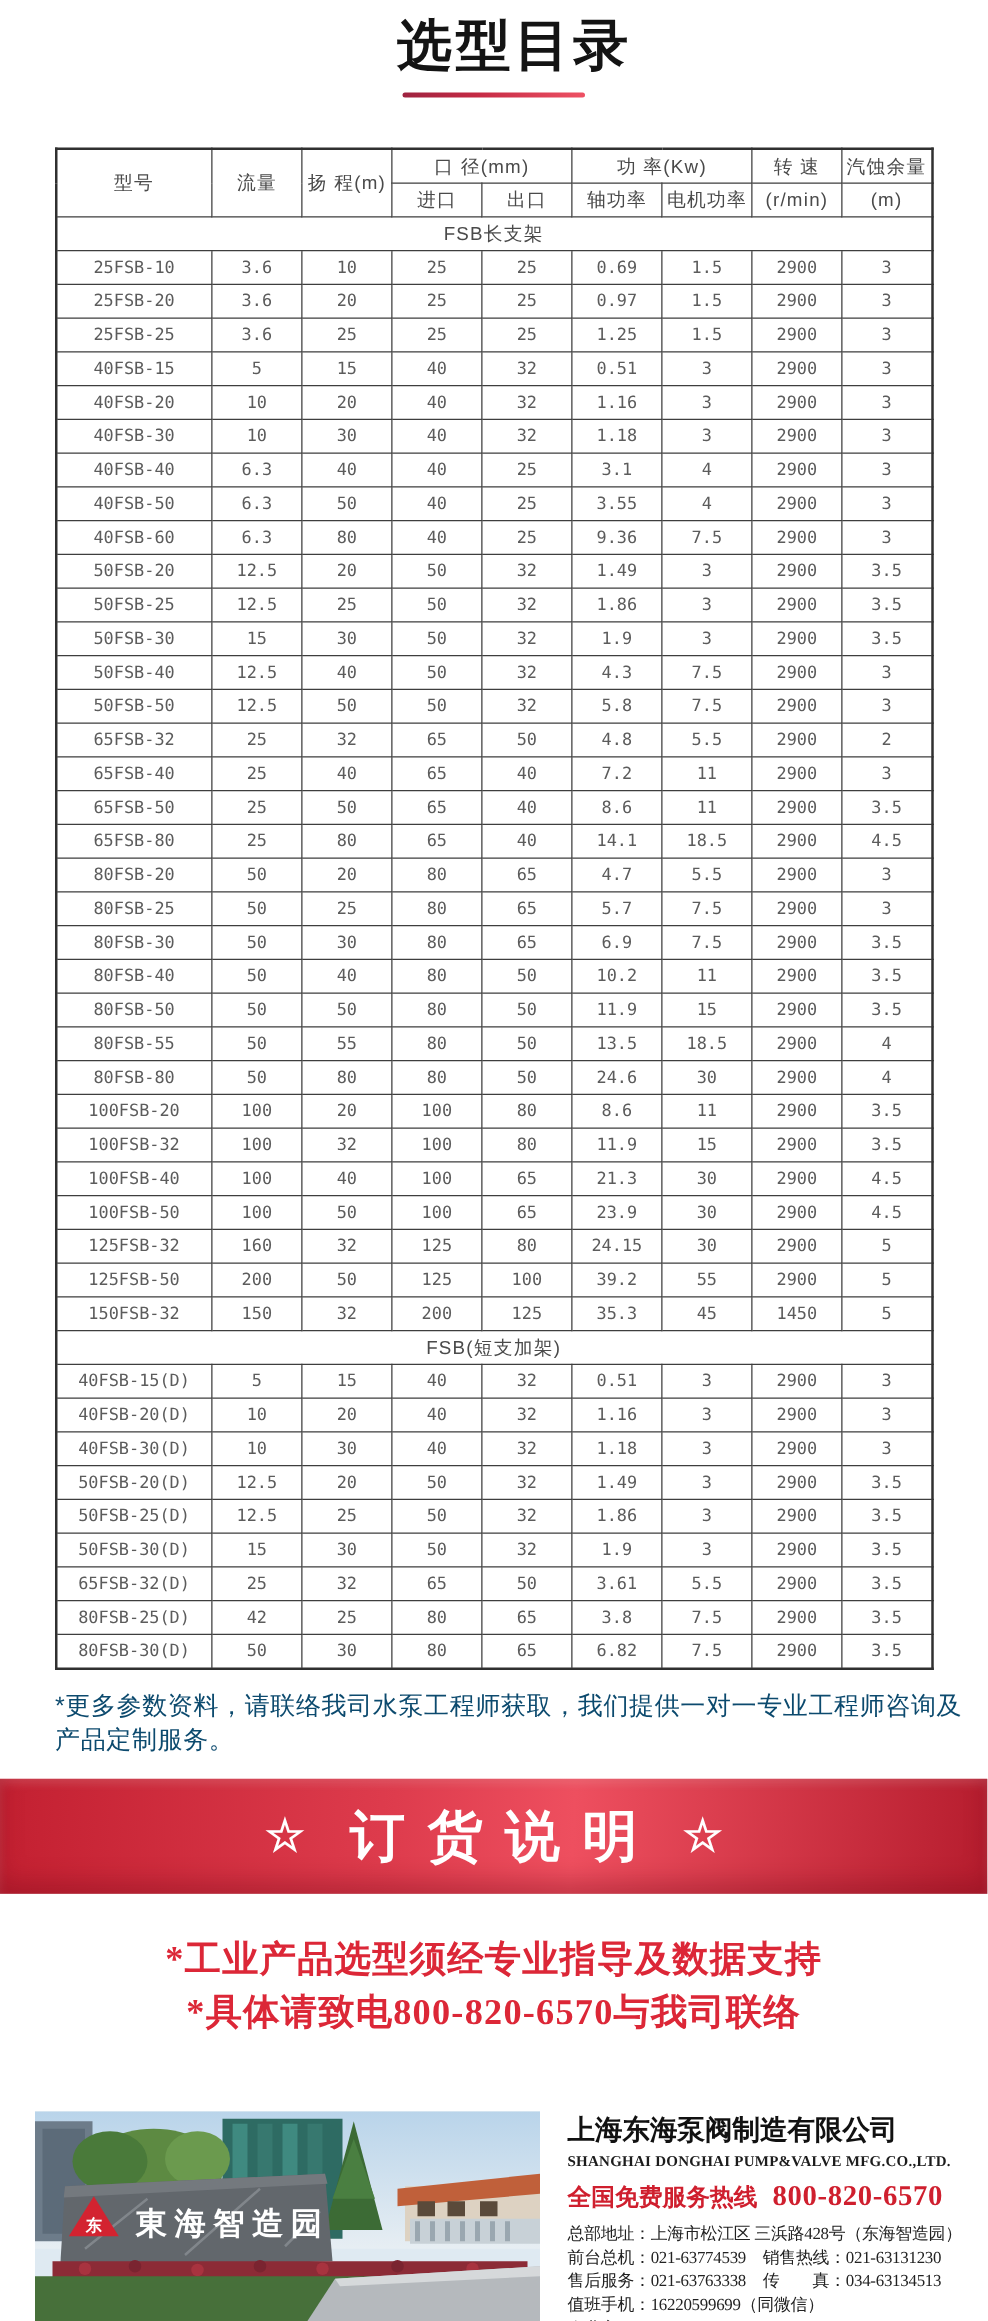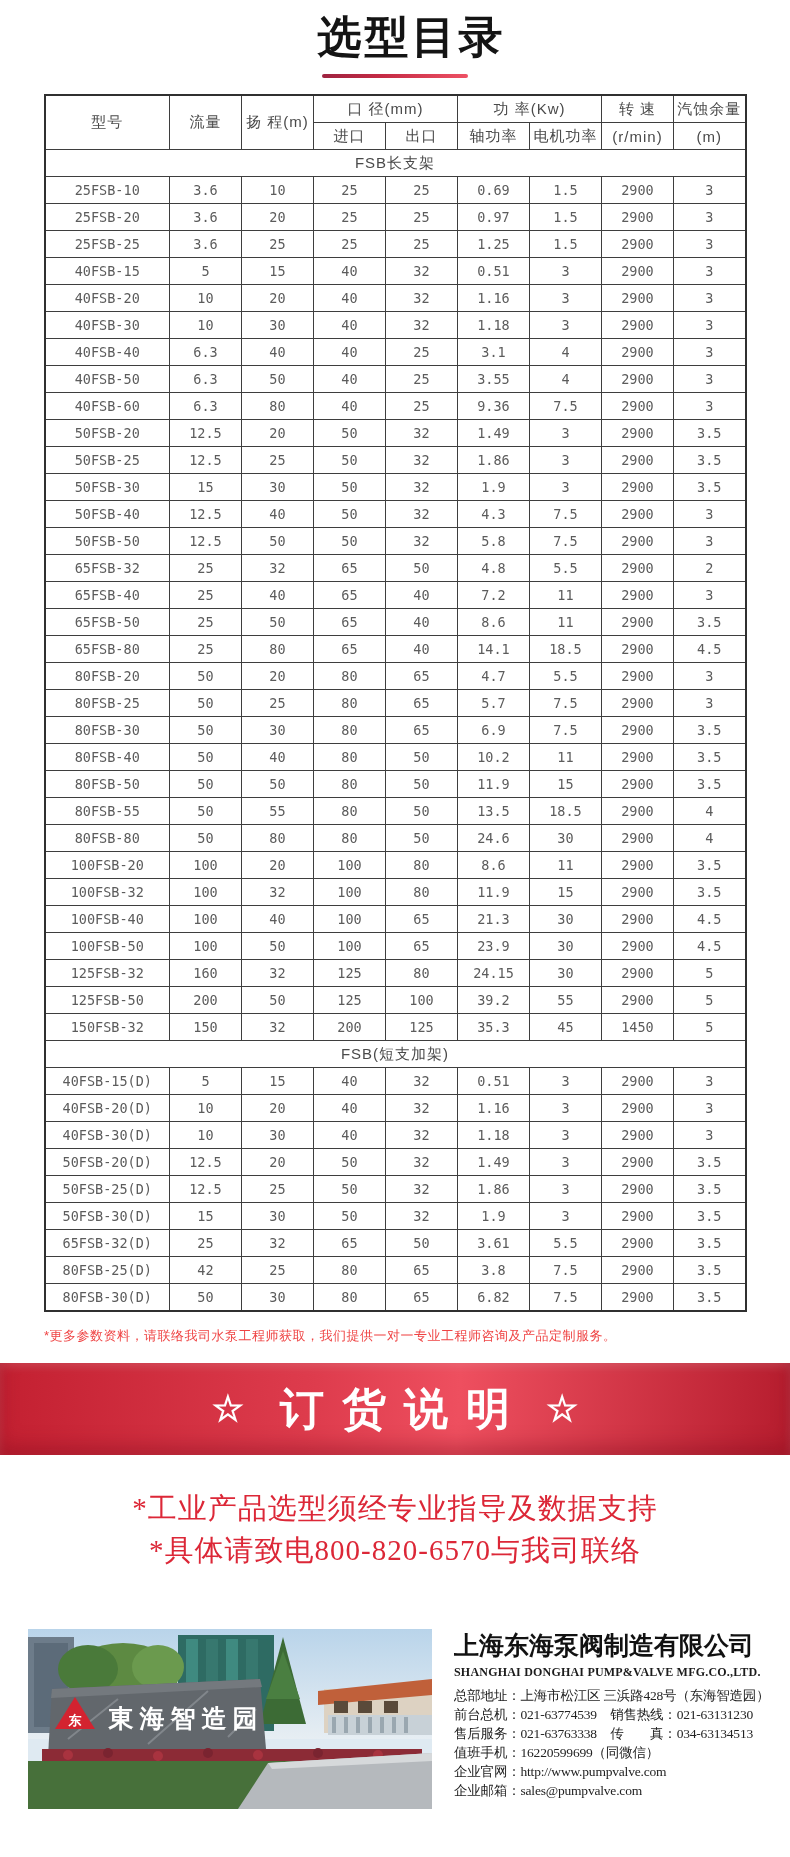--- a/index.html
+++ b/index.html
@@ -11,66 +11,66 @@
   .page-title {
     padding-top:12px; text-align:center; font-size:44px; line-height:50px;
     font-weight:bold; color:#141414; letter-spacing:3px;margin-left:33px;
   }
   .title-underline {
     width:146px; height:4px; margin:12px auto 0; border-radius:2px;
     background:linear-gradient(90deg,#9e2340 0%,#c42a44 40%,#ee5164 100%);
   }
   
   table.sel-table {
-    width:701px; margin:16px auto 0; border-collapse:collapse; table-layout:fixed;
+    width:701px; margin:40px auto 0; border-collapse:collapse; table-layout:fixed;
     border:2px solid #303030;
   }
   .sel-table th, .sel-table td {
     border:1px solid #3e3e3e; text-align:center; vertical-align:middle;
     padding:0; height:26px; overflow:hidden; white-space:nowrap;
   }
   .sel-table th {
     font-weight:normal; font-size:15px; color:#4a4a4a; letter-spacing:1px;
     font-family:"Liberation Sans", sans-serif;
   }
   .sel-table td {
     font-family:"DejaVu Sans Mono", monospace; font-size:13.5px; color:#5c5c5c;
   }
   .sel-table td.section-cell {
     font-family:"Liberation Sans", sans-serif; font-size:15px; color:#4a4a4a; letter-spacing:1px;
   }
   
   .footnote {
-    margin:15px 0 0 44px; font-size:13px; color:#ef4444; letter-spacing:0.5px;
+    margin:15px 0 0 44px; font-size:20px; color:#0c4a6e; letter-spacing:0.5px;
   }
   
   .order-banner {
     margin-top:18px; height:92px; width:790px;
     background:linear-gradient(93deg,#c32031 0%,#de3c4d 40%,#ee4f5f 58%,#b61d2e 100%);
     box-shadow:inset 0 -10px 18px rgba(120,10,25,0.35), inset 0 4px 8px rgba(255,255,255,0.15);
     display:flex; align-items:center; justify-content:center; color:#ffffff;
   }
   .order-banner .star { font-size:36px; font-weight:bold; margin:0 18px; }
   .order-banner .banner-text {
     font-size:44px; font-weight:bold; letter-spacing:18px; text-indent:18px;
   }
   
   .notice {
-    margin-top:32px; text-align:center; color:#dc2737; font-weight:normal;
+    margin-top:32px; text-align:center; color:#dc2737; font-weight:bold;
     font-family:"Liberation Serif", serif; font-size:29px; line-height:42px; letter-spacing:1px;
   }
   
   .company { margin:58px 28px 0 28px; display:flex; }
   .company-photo {
     width:404px; height:180px; position:relative; flex:0 0 404px; overflow:hidden;
     background:#dfeaf2;
   }
   .company-info { margin-left:22px; width:306px; }
   .company-name-cn {
-    font-size:25px; font-weight:bold; color:#111111; white-space:nowrap; letter-spacing:0px;
+    font-size:22px; font-weight:bold; color:#111111; white-space:nowrap; letter-spacing:0px;
   }
   .company-name-en {
     margin-top:3px; font-family:"Liberation Serif", serif; font-weight:bold;
     font-size:12px; color:#1c1c1c; white-space:nowrap; letter-spacing:0.2px;
   }
   .hotline {
     margin-top:7px; color:#cf1f2e; font-family:"Liberation Serif", serif; font-weight:bold;
     white-space:nowrap;
   }
   .hotline .hotline-label { font-size:19px; }
@@ -653,20 +653,24 @@
       <circle cx="350" cy="126" r="5" fill="#a8333f"></circle>
 
       <rect x="0" y="132" width="404" height="48" fill="#47703a"></rect>
       <polygon points="240,134 404,124 404,180 210,180" fill="#b5b9bd"></polygon>
       <polygon points="240,134 404,124 404,132 244,140" fill="#d6d9db"></polygon>
     </svg>
   </div>
   <div class="company-info">
     <div class="company-name-cn">上海东海泵阀制造有限公司</div>
     <div class="company-name-en">SHANGHAI DONGHAI PUMP&amp;VALVE MFG.CO.,LTD.</div>
+    <div class="hotline">
+      <span class="hotline-label">全国免费服务热线</span>
+      <span class="hotline-number">800-820-6570</span>
+    </div>
     <div class="contact-list">
       <div class="contact-line">总部地址：上海市松江区 三浜路428号（东海智造园）</div>
       <div class="contact-line">前台总机：021-63774539　销售热线：021-63131230</div>
       <div class="contact-line">售后服务：021-63763338　传　　真：034-63134513</div>
       <div class="contact-line">值班手机：16220599699（同微信）</div>
       <div class="contact-line">企业官网：http://www.pumpvalve.com</div>
       <div class="contact-line">企业邮箱：sales@pumpvalve.com</div>
     </div>
   </div>
 </div>

